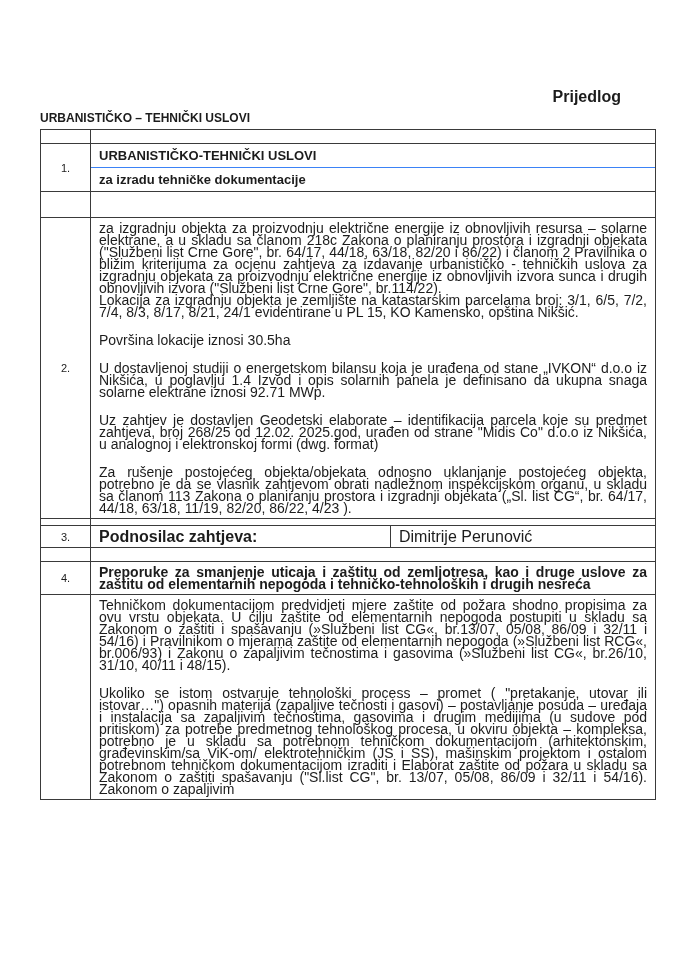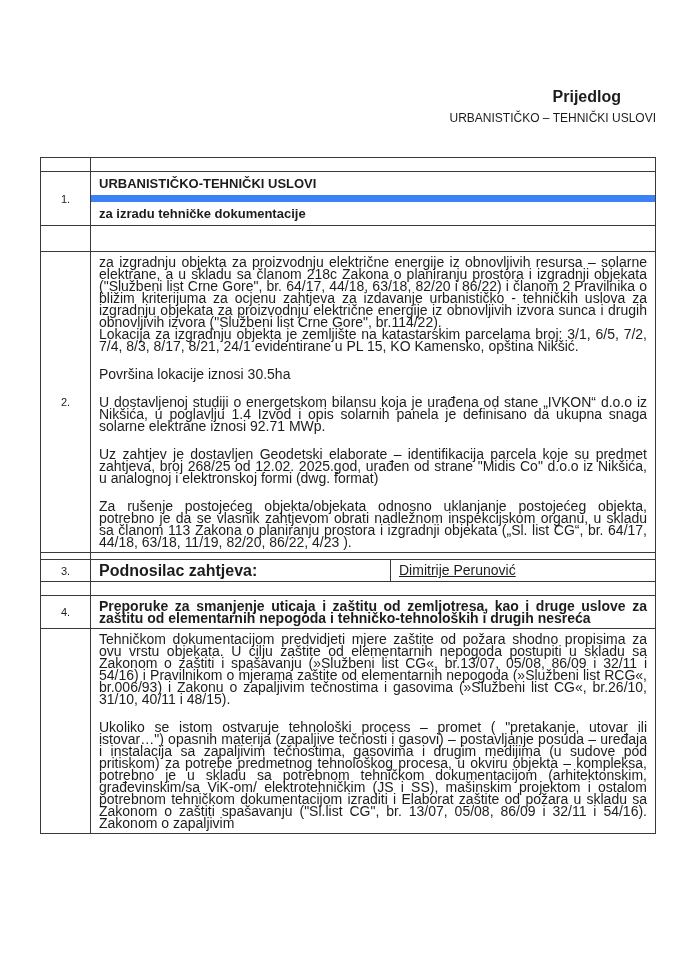--- a/index.html
+++ b/index.html
@@ -10,22 +10,22 @@
     color:#1c1c1c;
     -webkit-font-smoothing:antialiased;
   }
   .page { padding:88px 23px 0 40px; }
 
   .prijedlog {
     font-weight:bold; font-size:16px;
     text-align:right; padding-right:35px;
   }
   .doc-title {
-    font-weight:normal; font-size:12px;
-    text-align:right; margin-top:5px; margin-bottom:32px;
+    font-weight:bold; font-size:12px;
+    text-align:left; margin-top:5px; margin-bottom:4px;
   }
 
   .tbl { border:1px solid #3a3a3a; }
   .trow { display:flex; align-items:stretch; }
   .trow + .trow { border-top:1px solid #3a3a3a; }
 
   .cell-num {
     flex:0 0 50px; border-right:1px solid #3a3a3a;
     display:flex; align-items:center; justify-content:center;
     font-size:11px;
@@ -39,28 +39,28 @@
 
   .sp13 { height:13px; }
   .sp26 { height:26px; }
   .sp7  { height:7px; }
   .sp14 { height:14px; }
 
   .stack { flex:1; display:flex; flex-direction:column; }
   .stack-line {
     padding:3px 8px; font-size:13px; font-weight:bold; line-height:17px;
   }
-  .stack-line + .stack-line { border-top:7px solid #3b82f6; }
+  .stack-line + .stack-line { border-top:1px solid #3b82f6; }
 
   .cell-label {
     flex:0 0 300px; border-right:1px solid #3a3a3a;
     padding:3px 8px; font-size:16px; font-weight:bold; line-height:15px;
   }
   .cell-value {
-    flex:1; padding:3px 8px; font-size:14px; line-height:15px;text-decoration:underline;
+    flex:1; padding:3px 8px; font-size:16px; line-height:15px;
   }
 
   .para { margin:0; }
   .para:empty { height:16px; }
 </style>
 </head>
 <body>
 
 <div class="page">
 

